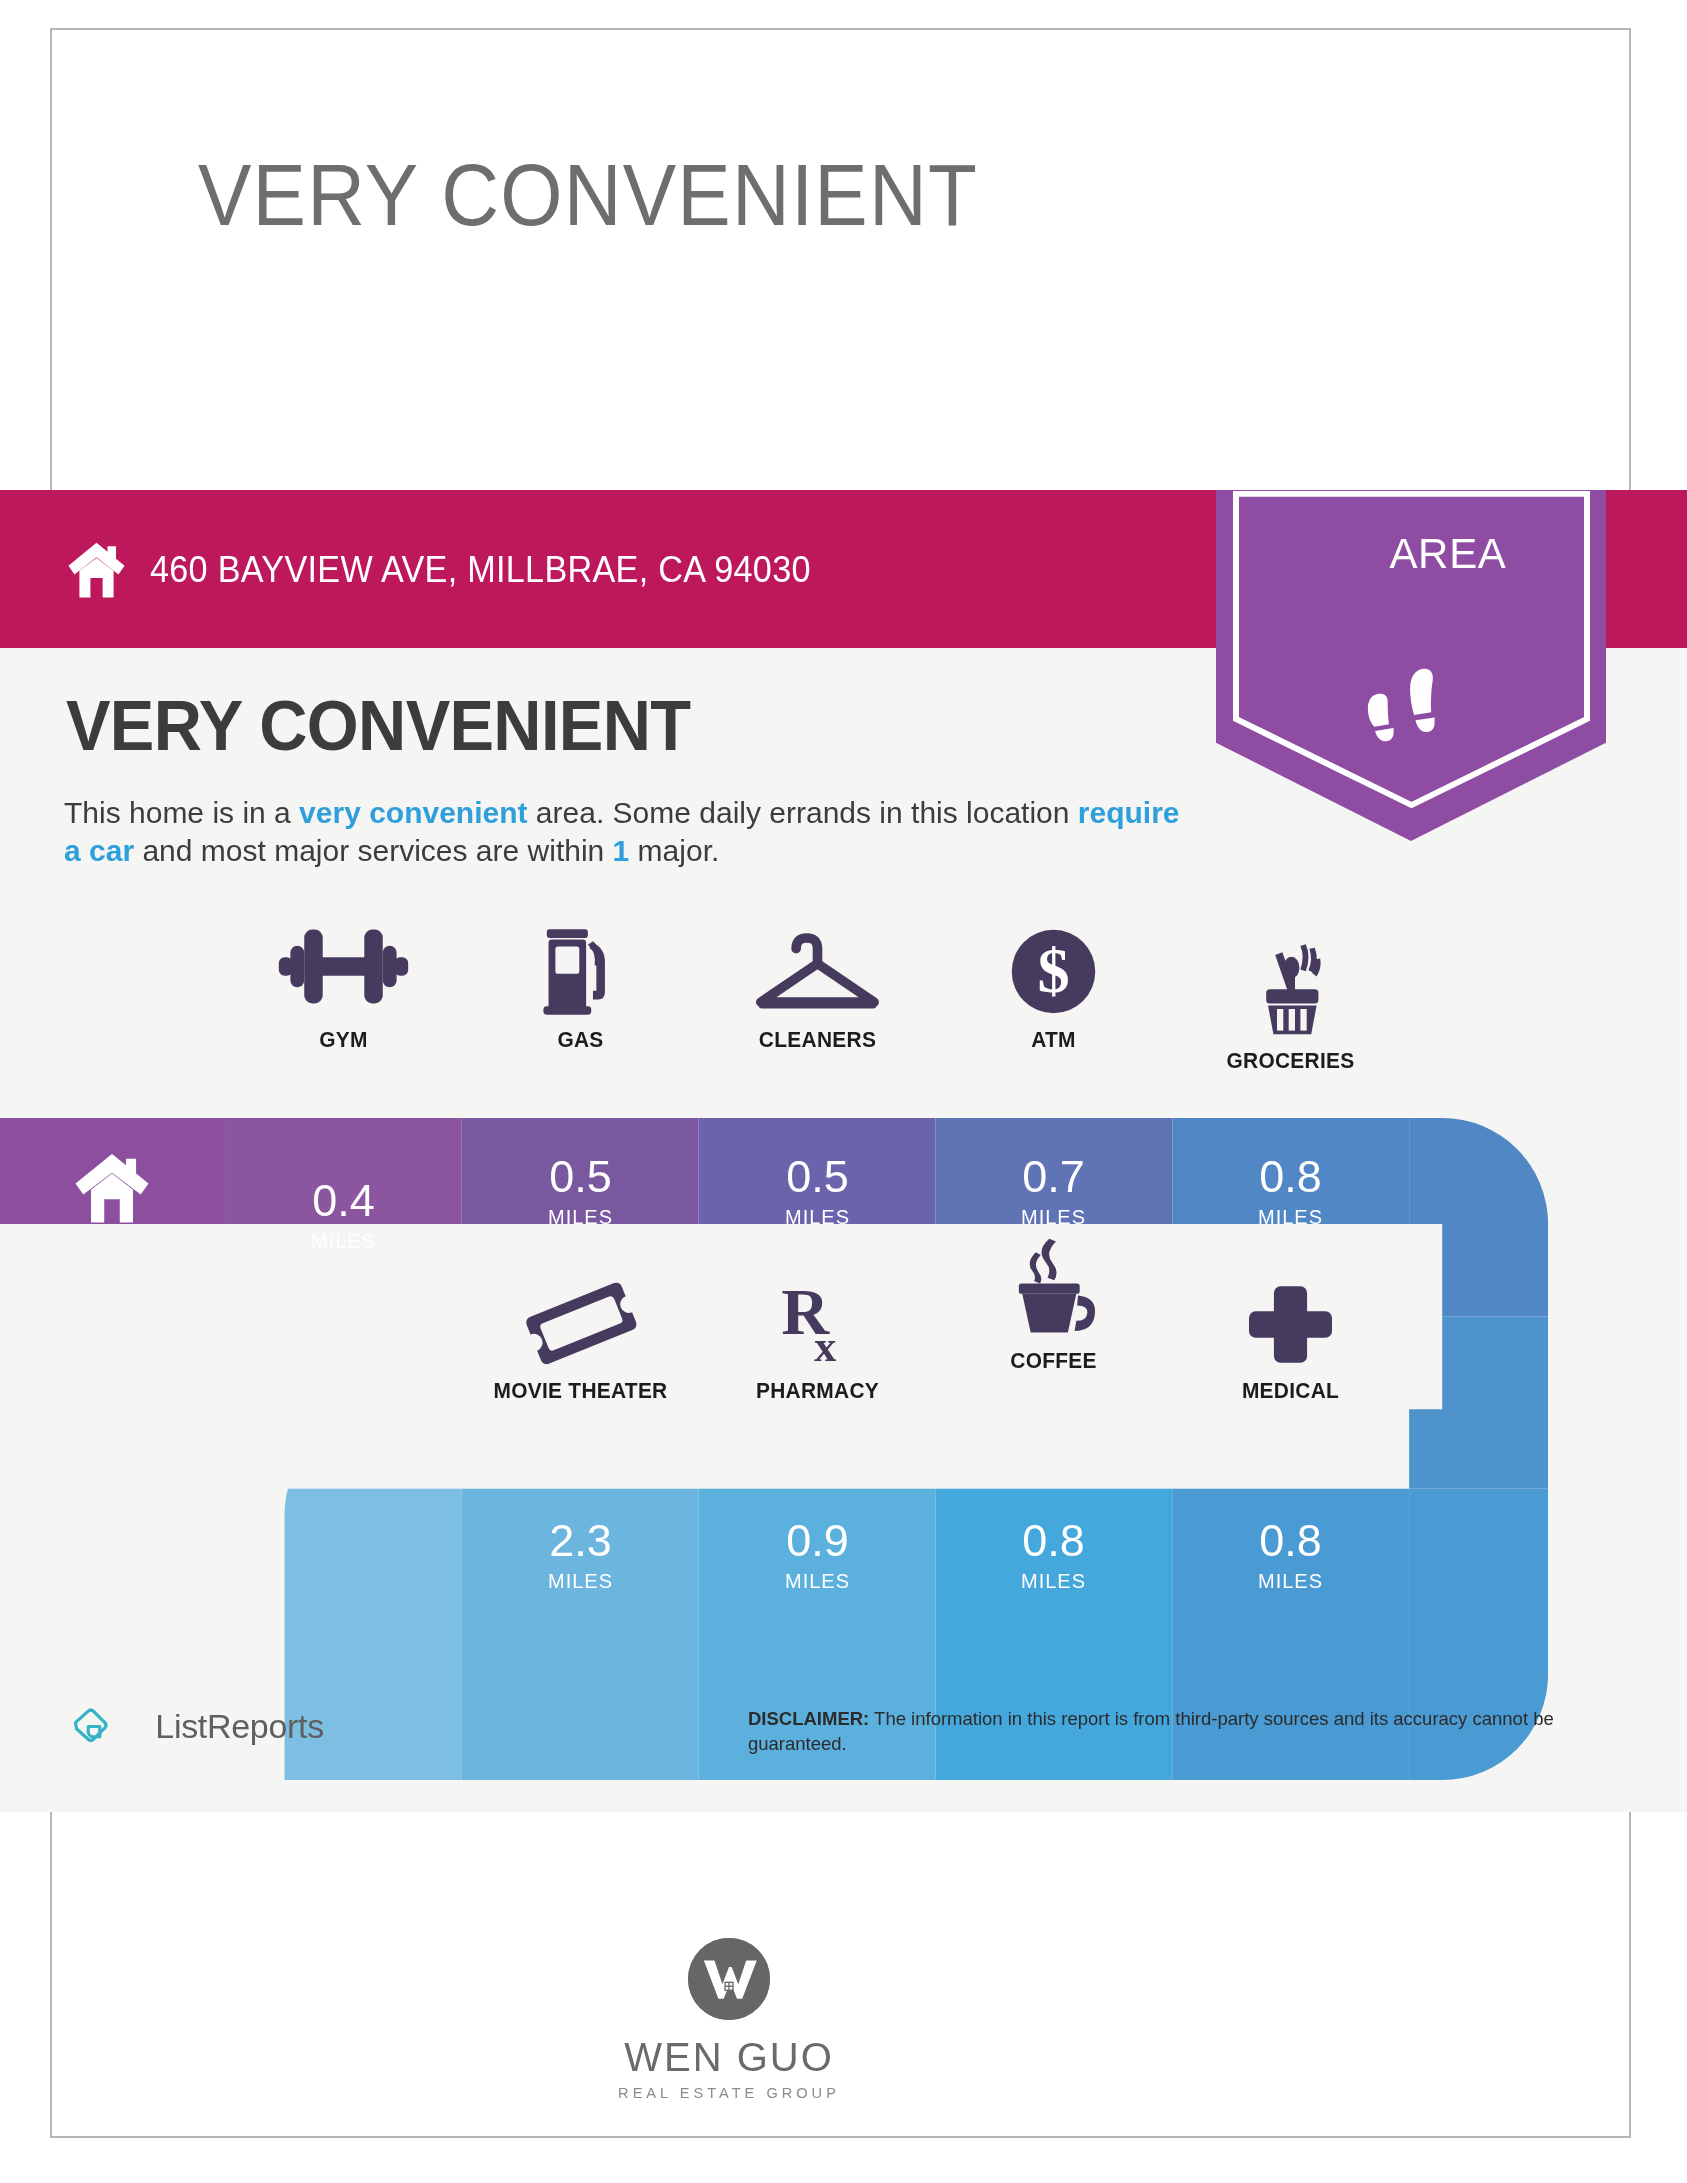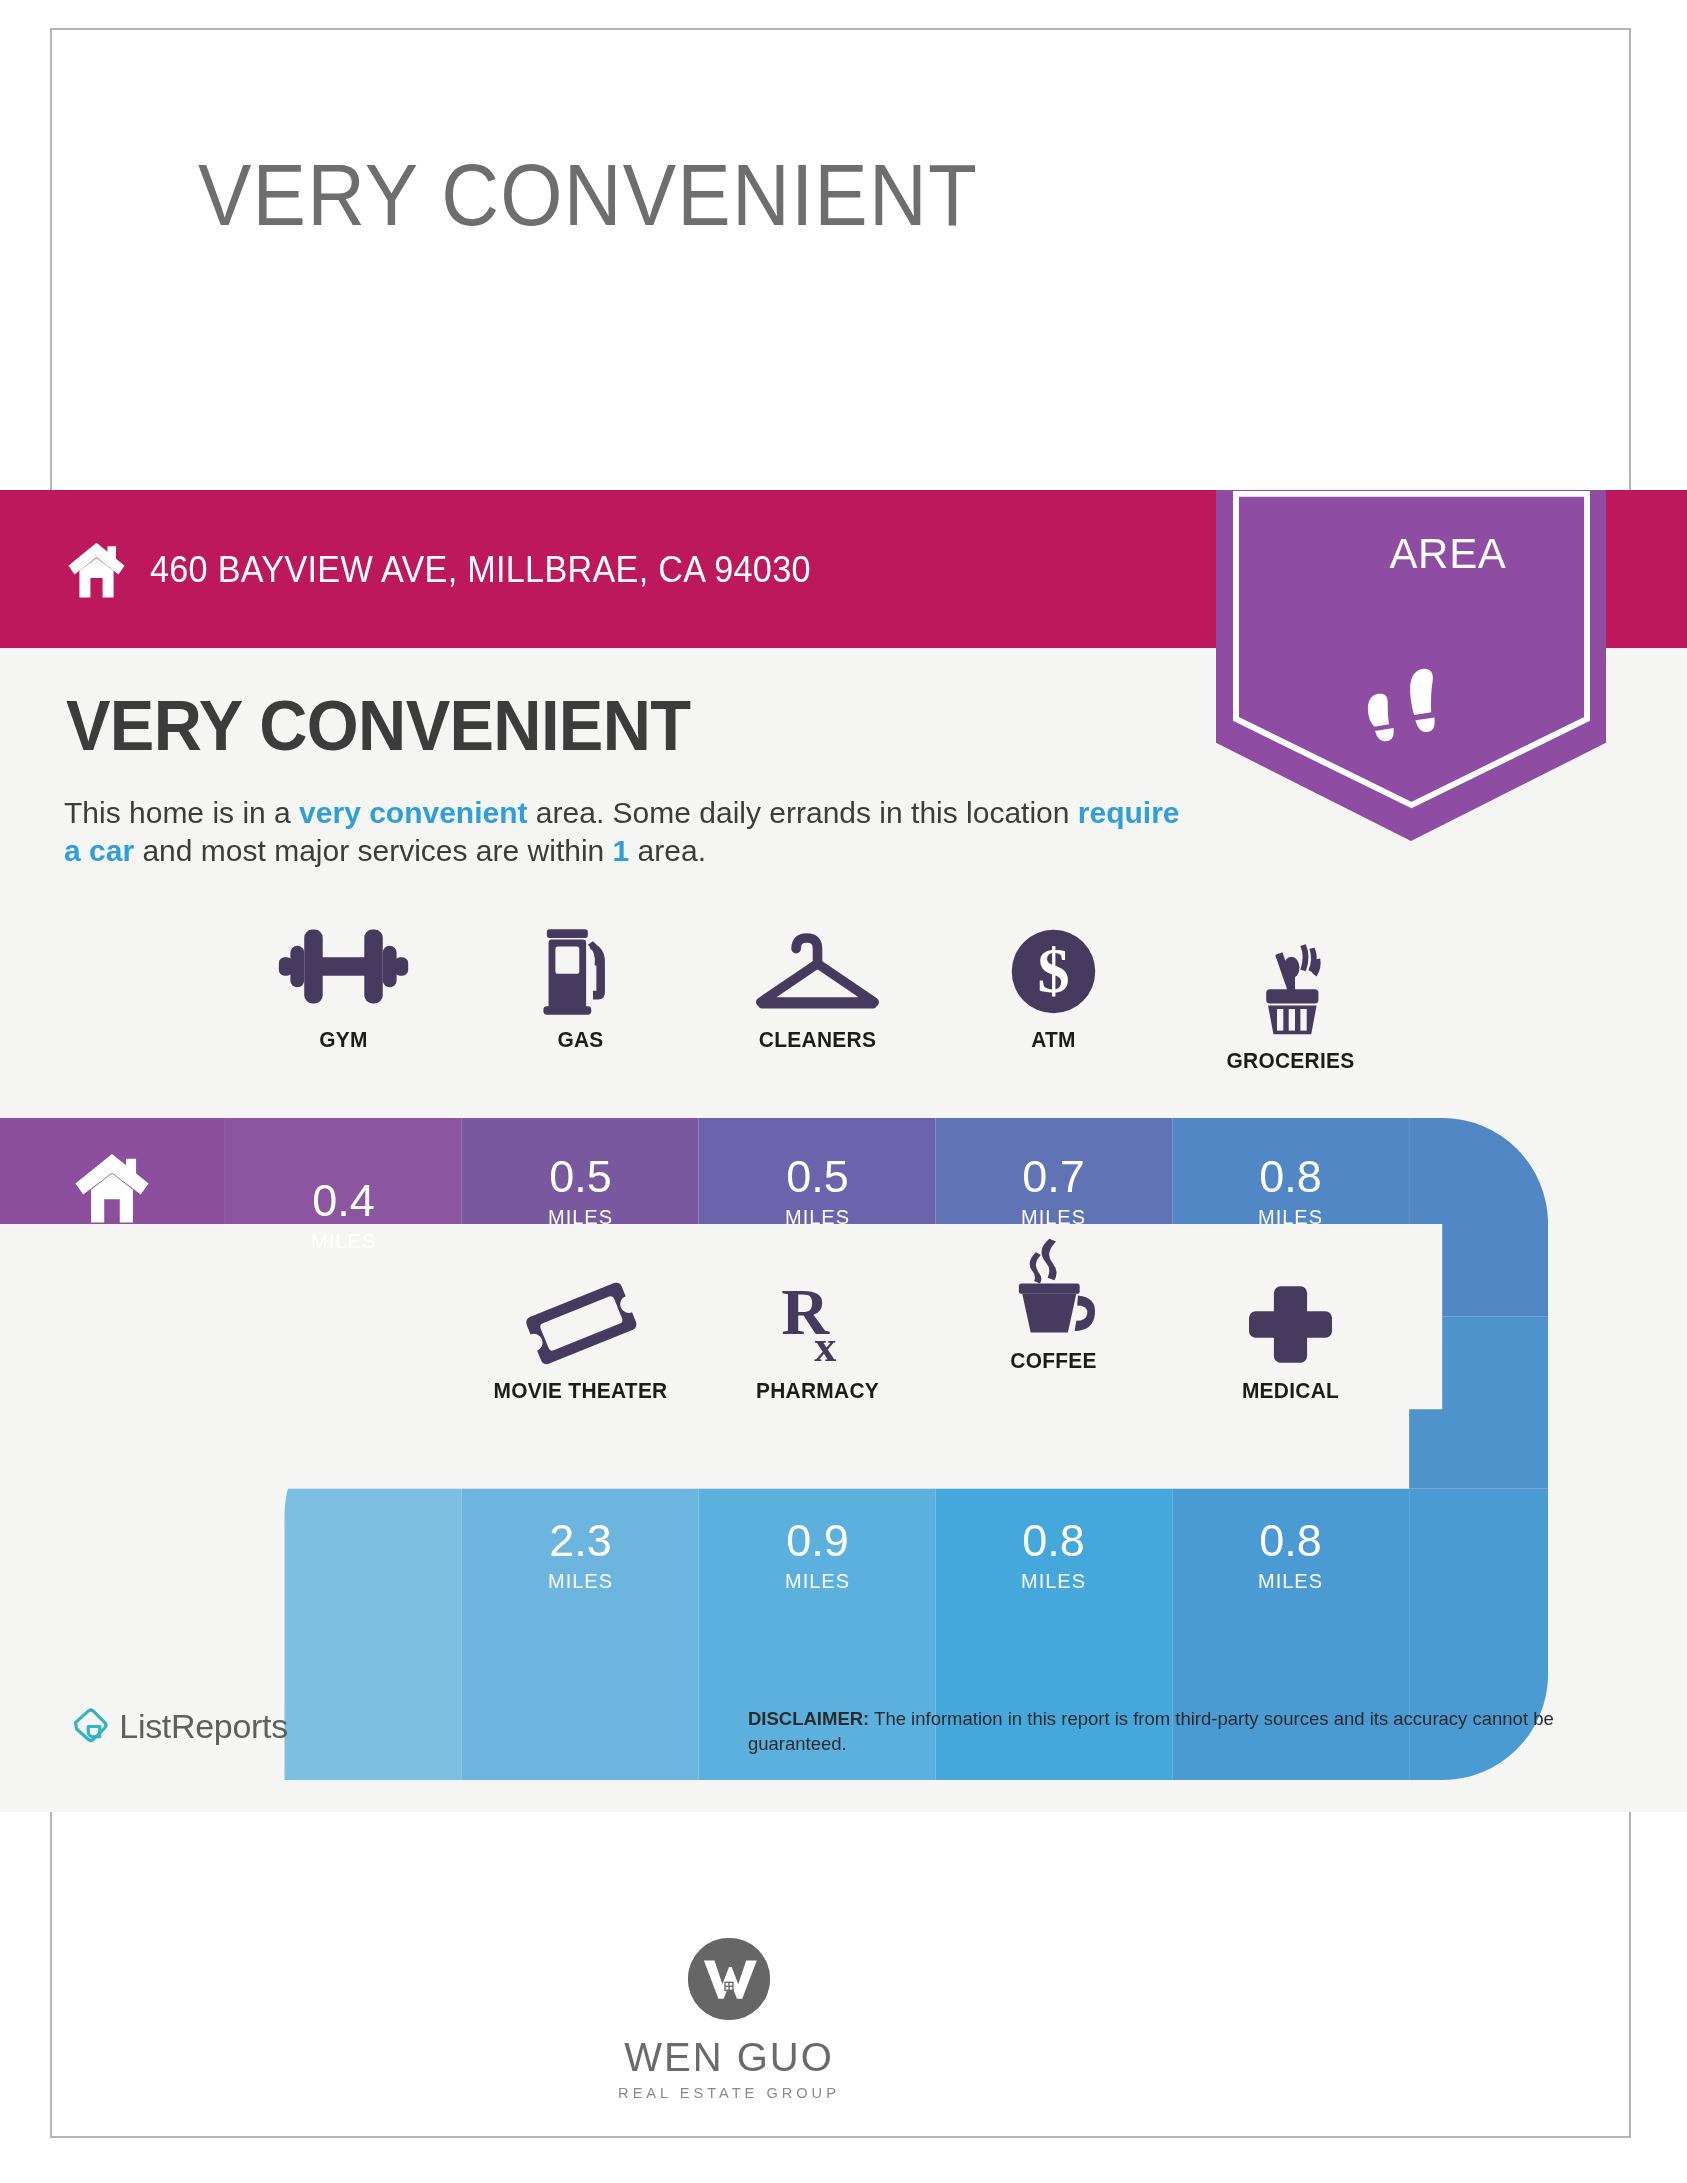--- a/index.html
+++ b/index.html
@@ -45,21 +45,21 @@
      transform:scaleX(0.95);}
 
   
   .dist-cell{position:absolute;text-align:center;width:237px;color:#ffffff;}
   .dist-num{font-size:45px;line-height:1;font-weight:400;}
   .dist-unit{font-size:20px;letter-spacing:1px;margin-top:6.6px;}
 
   
   #lr-logo{position:absolute;left:69px;top:1706px;display:flex;align-items:center;z-index:8;}
   #lr-logo .mark{width:41px;height:41px;margin-right:9.3px;}
-  #lr-logo .word{font-size:34px;color:#5f5f5f;letter-spacing:-0.3px;}
+  #lr-logo .word{font-size:34px;color:#5f5f5f;letter-spacing:-0.3px;margin-left:36px;}
   #disclaimer{position:absolute;left:748px;top:1707px;width:853px;font-size:18.5px;line-height:1.34;color:#2b2b2b;z-index:8;}
   #disclaimer b{font-weight:bold;}
 
   
   #agent-logo{position:absolute;left:0;top:1938px;width:1458px;text-align:center;}
   #agent-mark{width:82px;height:82px;border-radius:50%;background:#666666;margin:0 auto;position:relative;}
   #agent-name{margin-top:14.6px;font-size:40px;color:#6a6a6a;letter-spacing:2px;}
   #agent-sub{margin-top:5.3px;font-size:14.6px;color:#8a8a8a;letter-spacing:4px;}
 </style>
 </head>
@@ -92,21 +92,21 @@
   <path fill="#ffffff" d="M29 104 c2 10 8 16 16 16 c8 0 12 -6 12 -14 l0 -6 l-26 4 Z"></path>
   <path fill="#ffffff" d="M104 10 c-14 0 -22 12 -22 30 c0 16 3 30 6 40 l26 -4 c-1 -14 0 -36 2 -46 c2 -12 -2 -20 -12 -20 Z"></path>
   <path fill="#ffffff" d="M90 88 c3 12 9 18 17 18 c8 0 12 -6 12 -14 l0 -8 l-29 4 Z"></path>
 </svg>
 
 <div id="content"></div>
 
 <div id="headline">VERY CONVENIENT</div>
 
 <div id="subtext">
-  <span>This home is in a </span><b>very convenient</b><span> area. Some daily errands in this location </span><b>require a car</b><span> and most major services are within </span><b>1</b><span> area.</span>
+  <span>This home is in a </span><b>very convenient</b><span> area. Some daily errands in this location </span><b>require a car</b><span> and most major services are within </span><b>1</b><span> major.</span>
 </div>
 
 <svg id="snake" viewBox="0 0 2550 1000" preserveAspectRatio="none">
   <defs>
     <clipPath id="snakeclip">
       <path d="M0,0 H2180 a160,160 0 0 1 160,160 V840 a160,160 0 0 1 -160,160 H610 V440 H430 a160,160 0 0 0 -160,160 V1000 H430 V600 H2180 V160 H0 Z"></path>
     </clipPath>
     <clipPath id="snakeclip2">
       <path d="M0,0 H2180 a160,160 0 0 1 160,160 V840 a160,160 0 0 1 -160,160 H430 V600 a160,160 0 0 1 160,-160 H2180 V160 H0 Z"></path>
     </clipPath>

